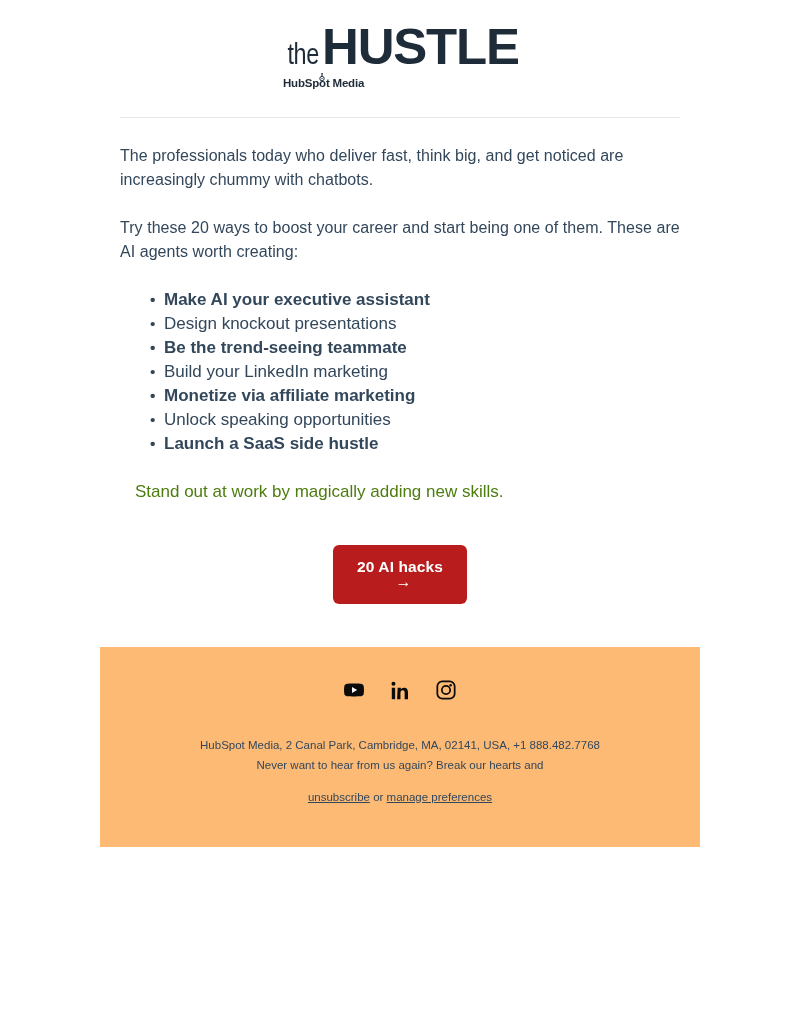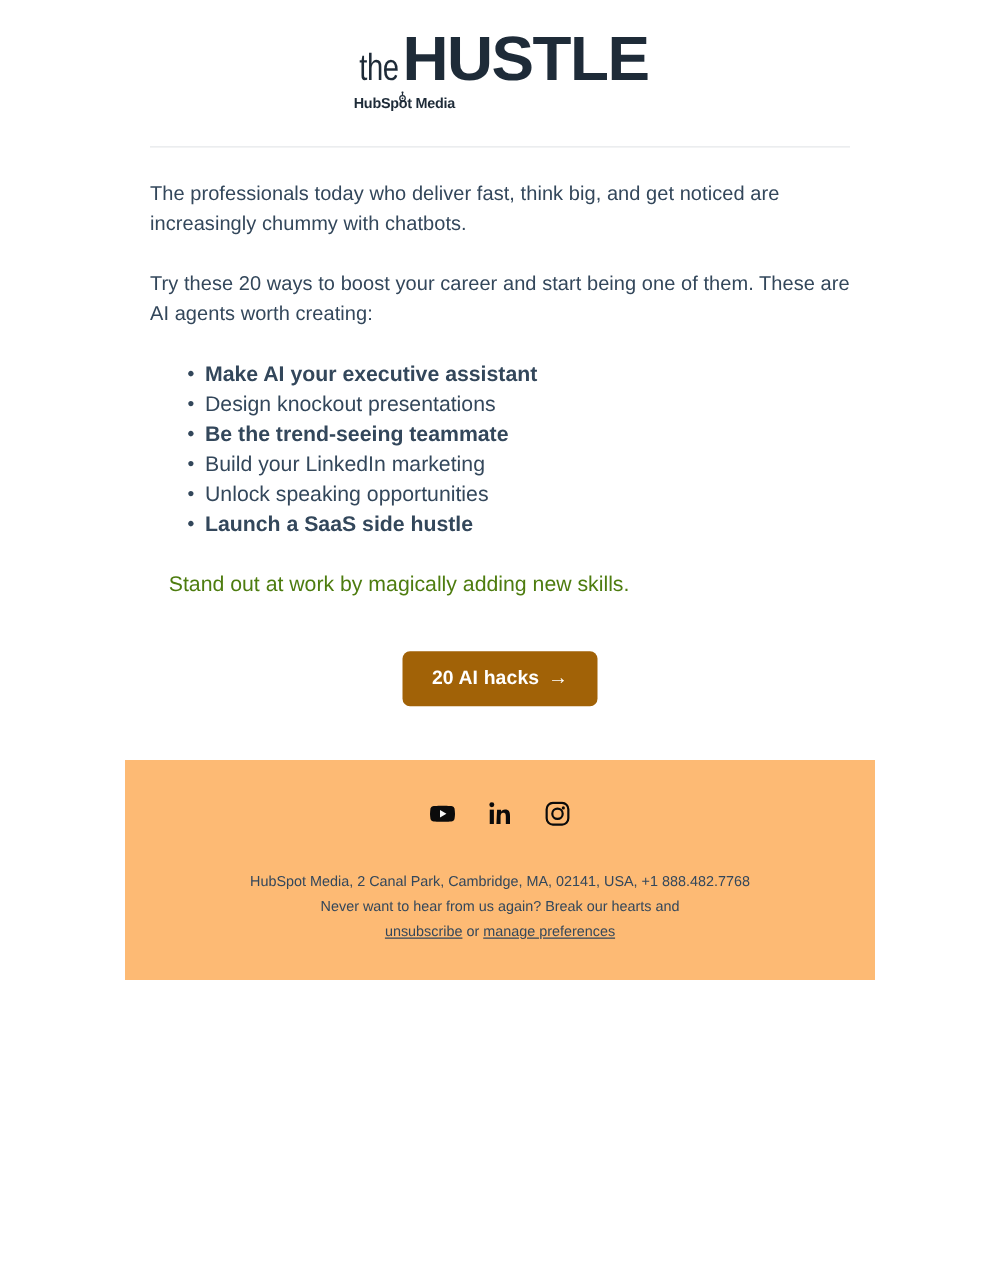--- a/index.html
+++ b/index.html
@@ -139,32 +139,33 @@
   .cta-row {
     width: 100%;
     display: flex;
     justify-content: center;
     margin-top: 41px;
   }
   .cta-button {
     display: inline-flex;
     align-items: center;
     justify-content: flex-end;
-    background: #a16207;
+    background: #b91c1c;
     color: #ffffff;
     font-size: 15.5px;
     font-weight: 700;
     letter-spacing: 0.1px;
     border: none;
     border-radius: 6px;
     padding: 14px 24px;
     cursor: pointer;
     font-family: "Liberation Sans", sans-serif;
     line-height: 1;
     white-space: nowrap;
+    flex-direction: column;
   }
   .cta-button .arrow { margin-left: 7px; font-weight: 400; font-size: 16px; }
 
   
   .footer {
     width: 600px;
     margin: 43px auto 0 auto;
     background: #fdba74;
     padding: 32px 20px 28px 20px;
     text-align: center;
@@ -190,21 +191,21 @@
     font-family: "Liberation Sans", sans-serif;
     font-size: 11.5px;
     line-height: 20px;
     color: #33475b;
     margin: 0;
   }
   .footer-links {
     font-size: 11.5px;
     line-height: 20px;
     color: #33475b;
-    margin: 0;
+    margin: 12px;
   }
   .footer-links a {
     color: #33475b;
     text-decoration: underline;
     cursor: pointer;
   }
 </style>
 </head>
 <body>
 
@@ -235,20 +236,21 @@
 
     <p class="para">The professionals today who deliver fast, think big, and get noticed are increasingly chummy with chatbots.</p>
 
     <p class="para">Try these 20 ways to boost your career and start being one of them. These are AI agents worth creating:</p>
 
     <ul class="hack-list">
       <li class="bold">Make AI your executive assistant</li>
       <li>Design knockout presentations</li>
       <li class="bold">Be the trend-seeing teammate</li>
       <li>Build your LinkedIn marketing</li>
+      <li class="bold">Monetize via affiliate marketing</li>
       <li>Unlock speaking opportunities</li>
       <li class="bold">Launch a SaaS side hustle</li>
     </ul>
 
     <p class="standout">Stand out at work by magically adding new skills.</p>
   </div>
 
   <div class="cta-row">
     <button class="cta-button">
       <span>20 AI hacks</span>

